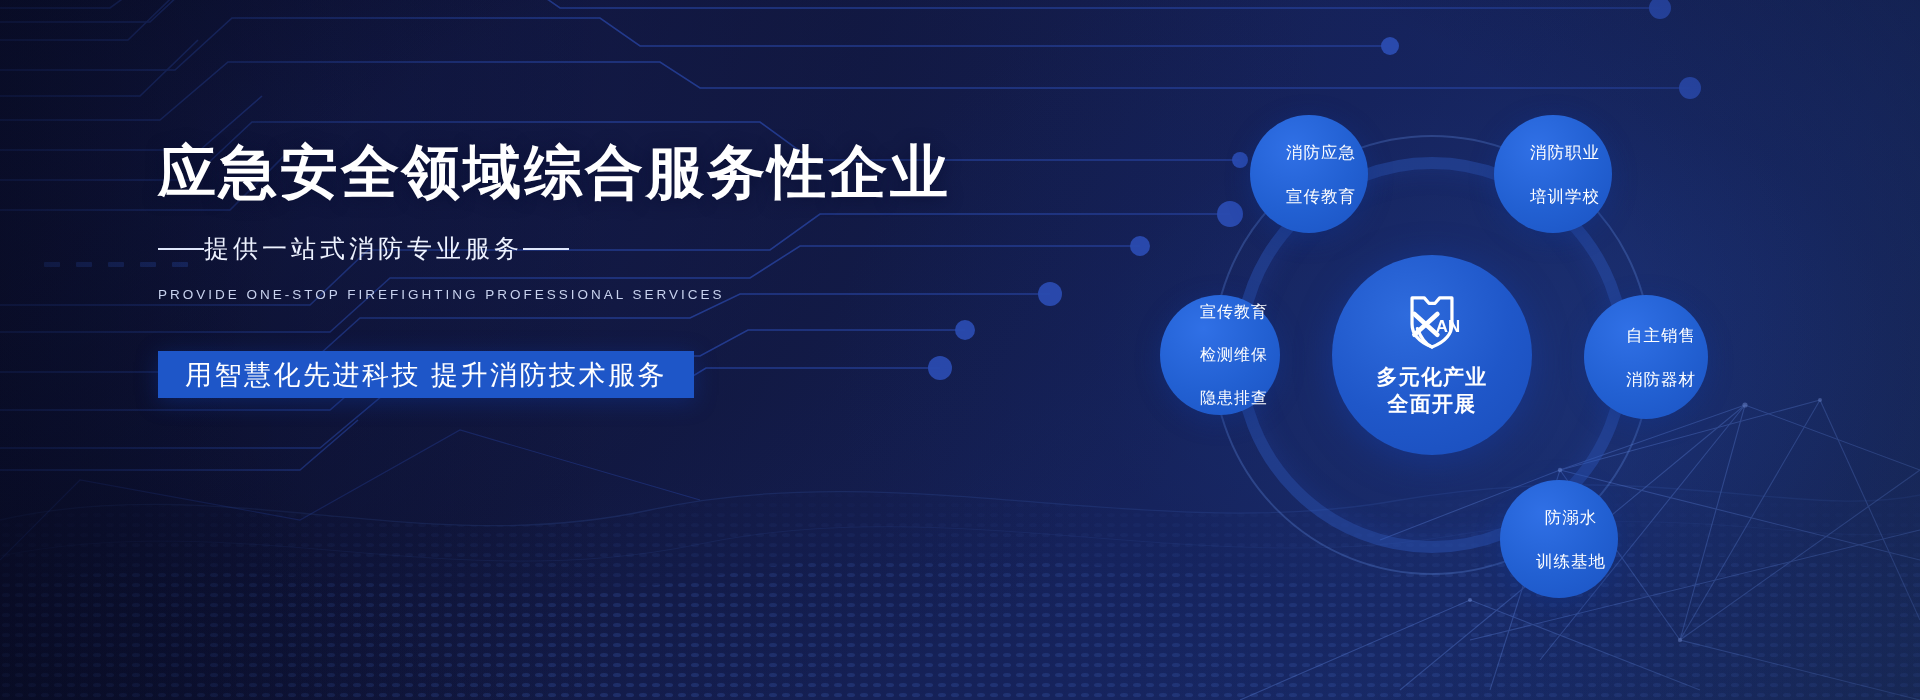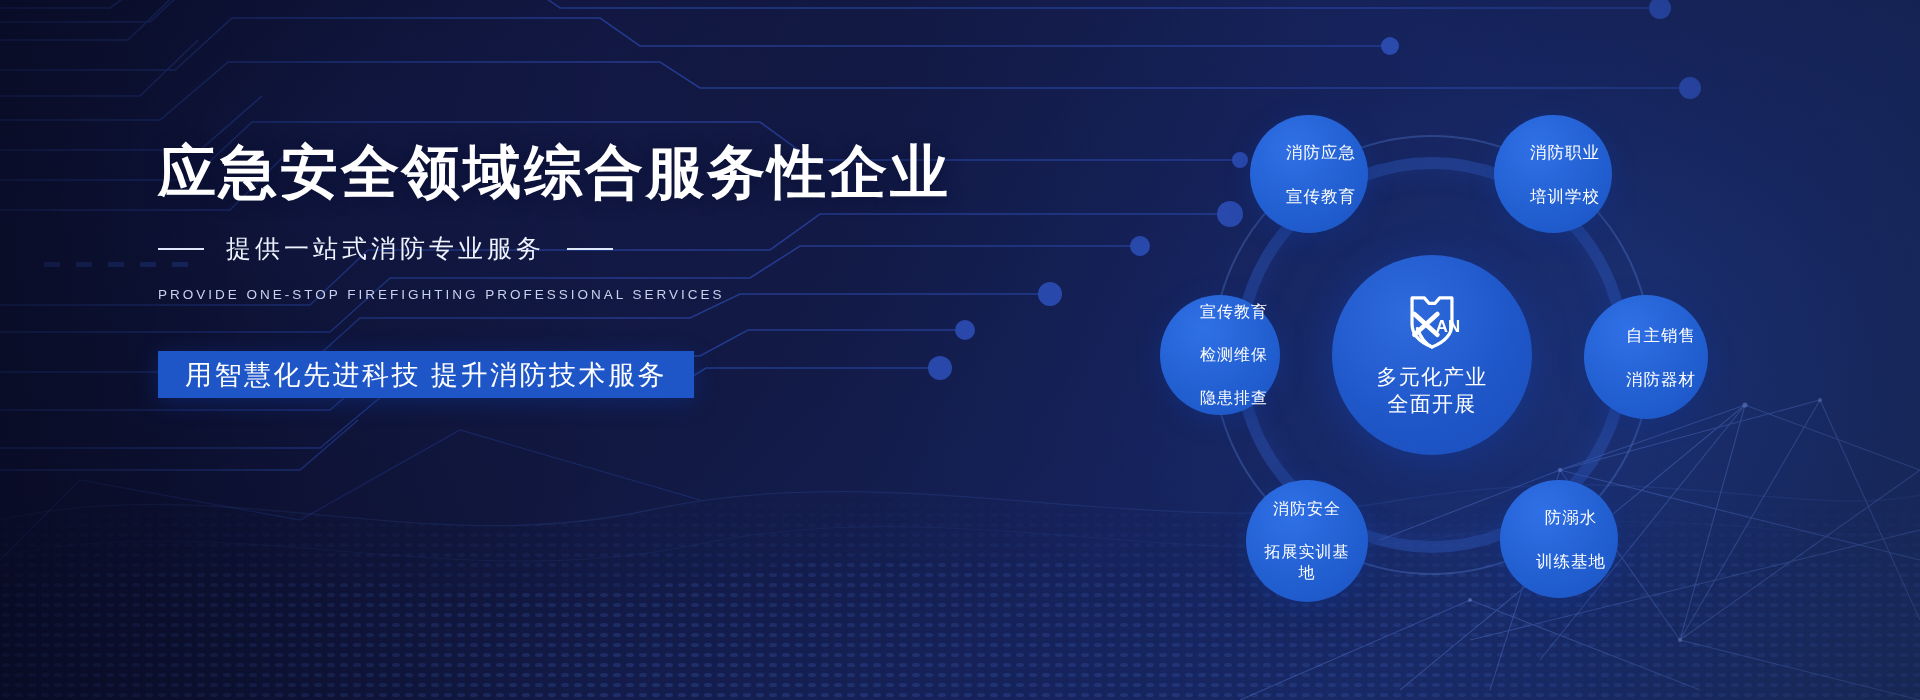--- a/index.html
+++ b/index.html
@@ -48,21 +48,20 @@
     font-weight:700;
     color:#ffffff;
     letter-spacing:3px;
     text-shadow:0 2px 16px rgba(8,14,48,.75);
     white-space:nowrap;
   }
   .subline {
     margin-top:26px;
     display:flex;
     align-items:center;
-    gap:22px;
     color:#eef3ff;
     font-size:25px;
     letter-spacing:4px;
     font-weight:400;
     white-space:nowrap;
   }
   .rule {
     display:inline-block;
     width:46px; height:2px;
     background:#dfe7fb;
@@ -133,21 +132,21 @@
     cursor:pointer;
   }
   .hub-logo { width:66px; height:62px; margin-bottom:2px; }
   .hub-text {
     margin-top:7px;
     text-align:center;
     color:#ffffff;
     font-size:21px;
     line-height:1.28;
     letter-spacing:1.2px;
-    font-weight:400;
+    font-weight:700;
   }
 
   .node {
     position:absolute;
     border-radius:50%;
     background:radial-gradient(circle at 36% 28%, #3070e6 0%, #2260d2 55%, #1b53c2 100%);
     box-shadow:0 5px 24px rgba(18,52,140,.46);
     display:flex;
     align-items:center;
     justify-content:flex-end;
@@ -322,26 +321,20 @@
       </span>
     </div>
 
     <div class="node node-n4">
       <span>
         <span>防溺水</span><br>
         <span>训练基地</span>
       </span>
     </div>
 
-    <div class="node node-n5">
-      <span>
-        <span>消防安全</span><br>
-        <span>拓展实训基地</span>
-      </span>
-    </div>
 
     <div class="node node-n6">
       <span>
         <span>宣传教育</span><br>
         <span>检测维保</span><br>
         <span>隐患排查</span>
       </span>
     </div>
 
   </div>

